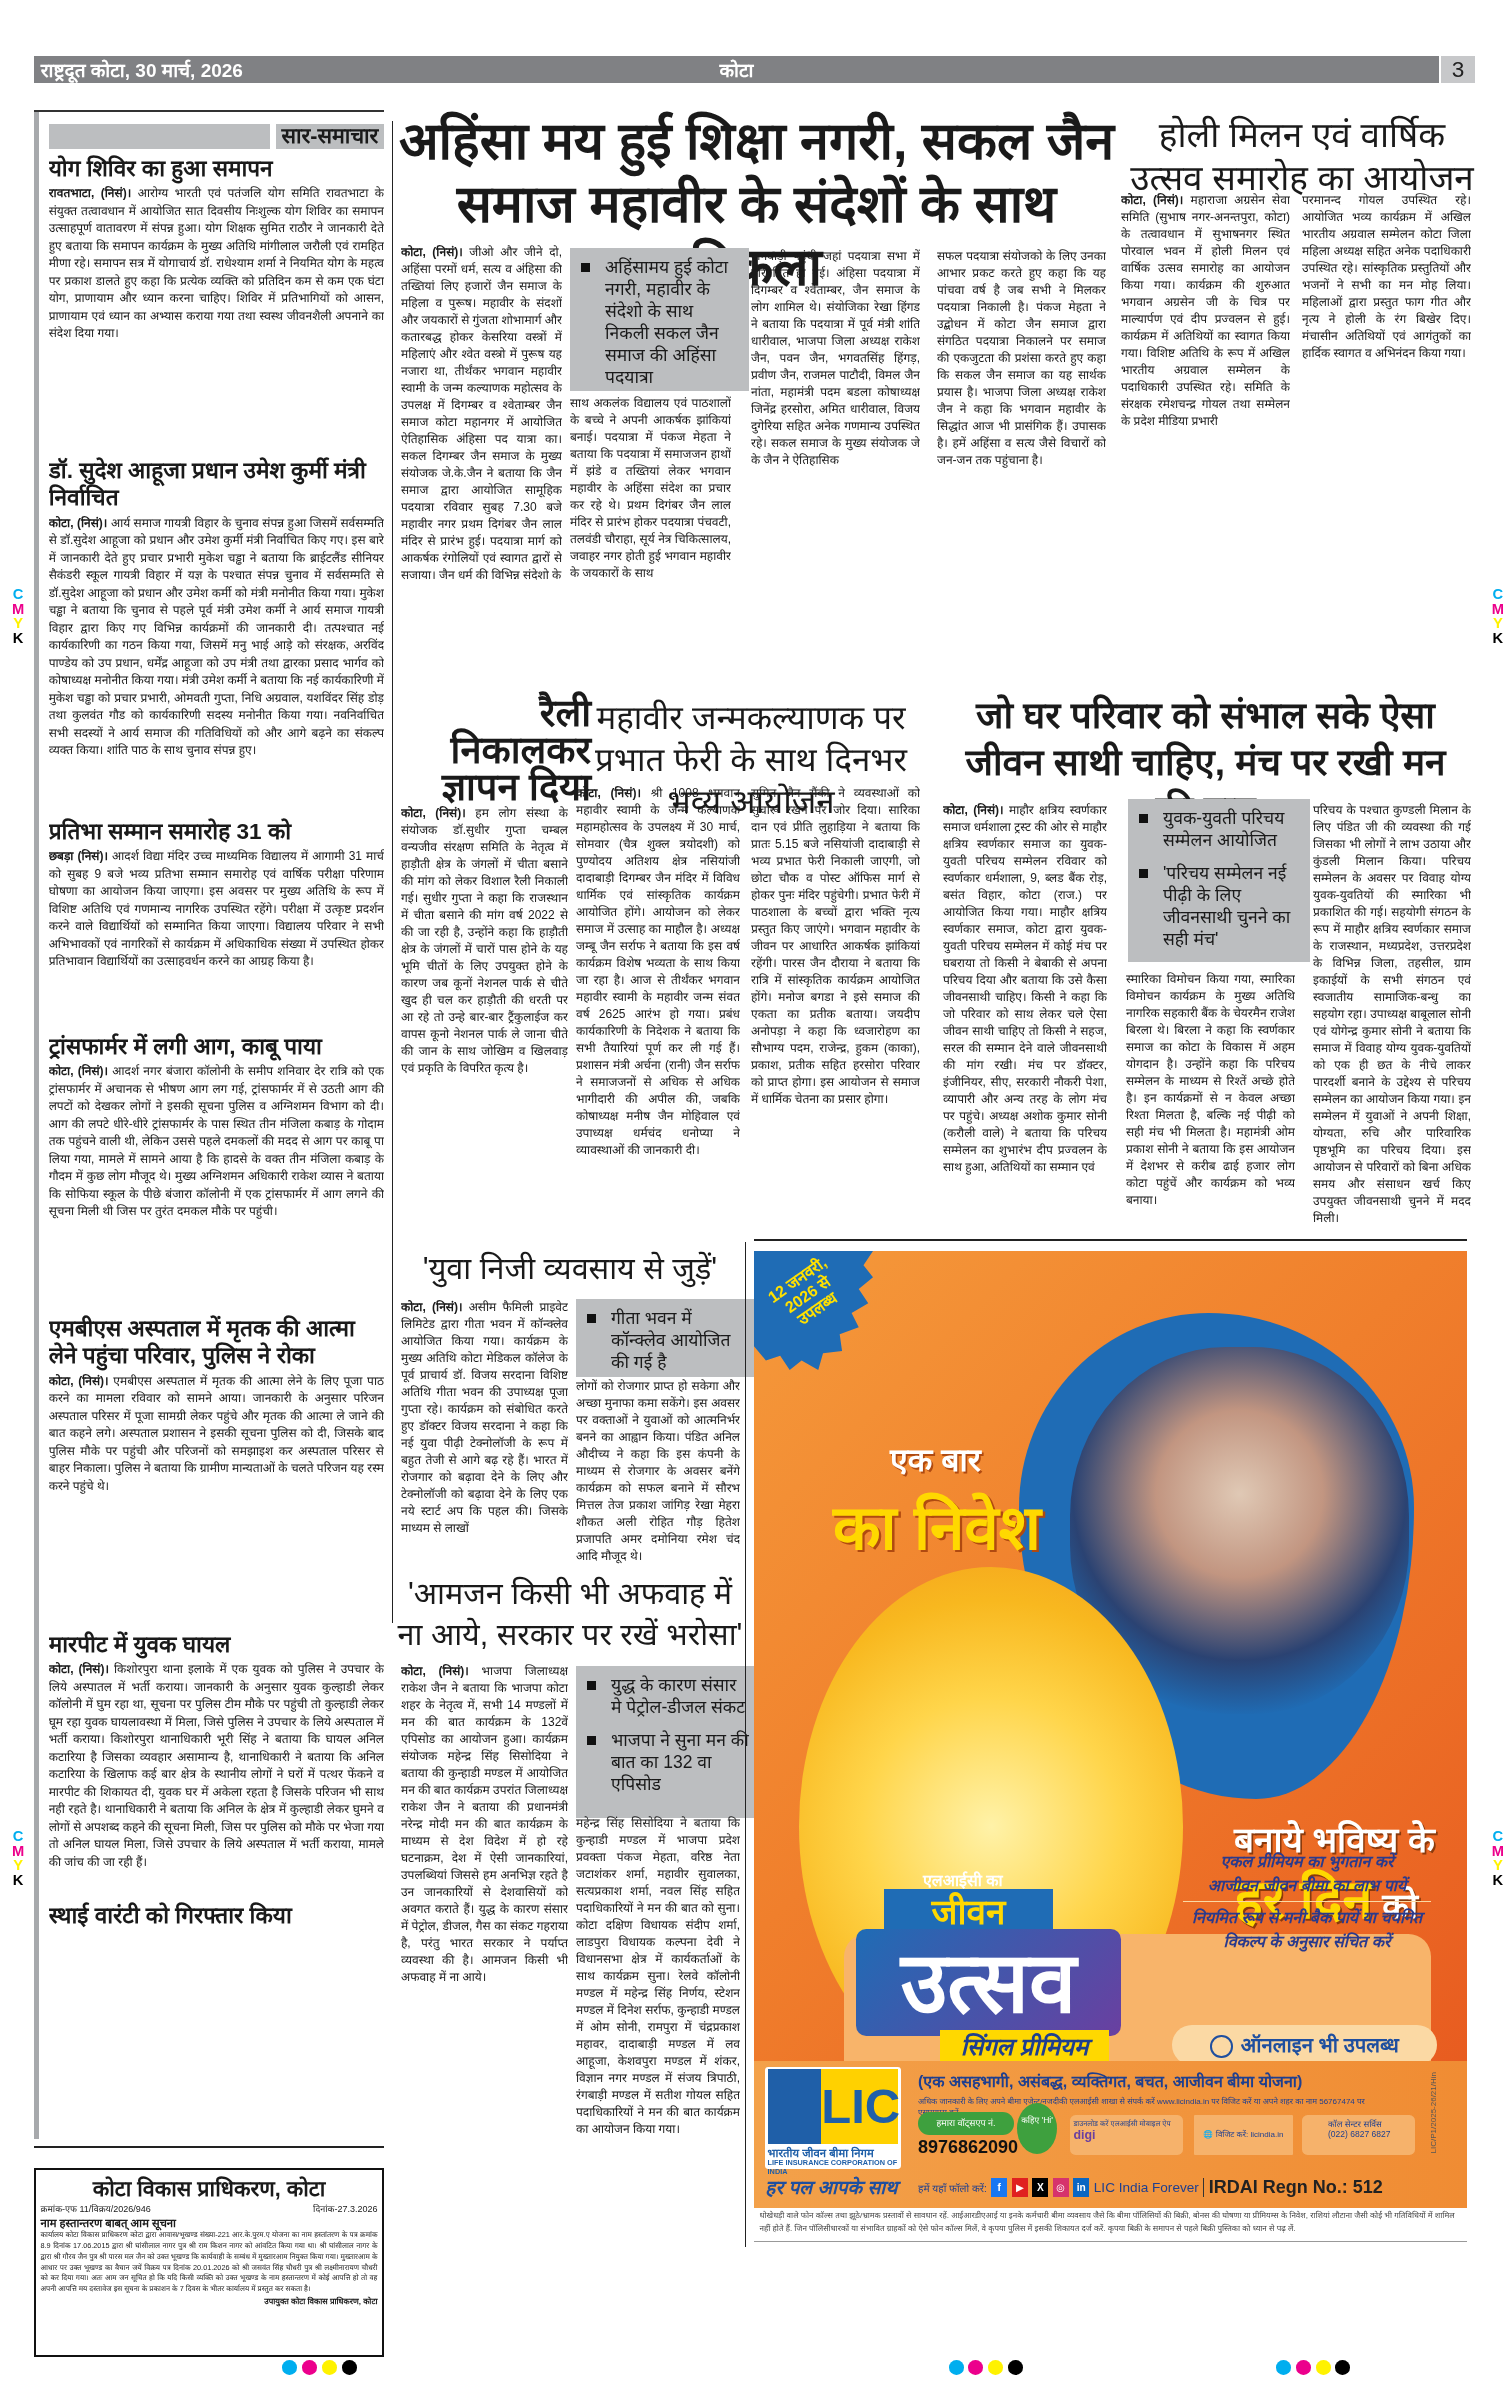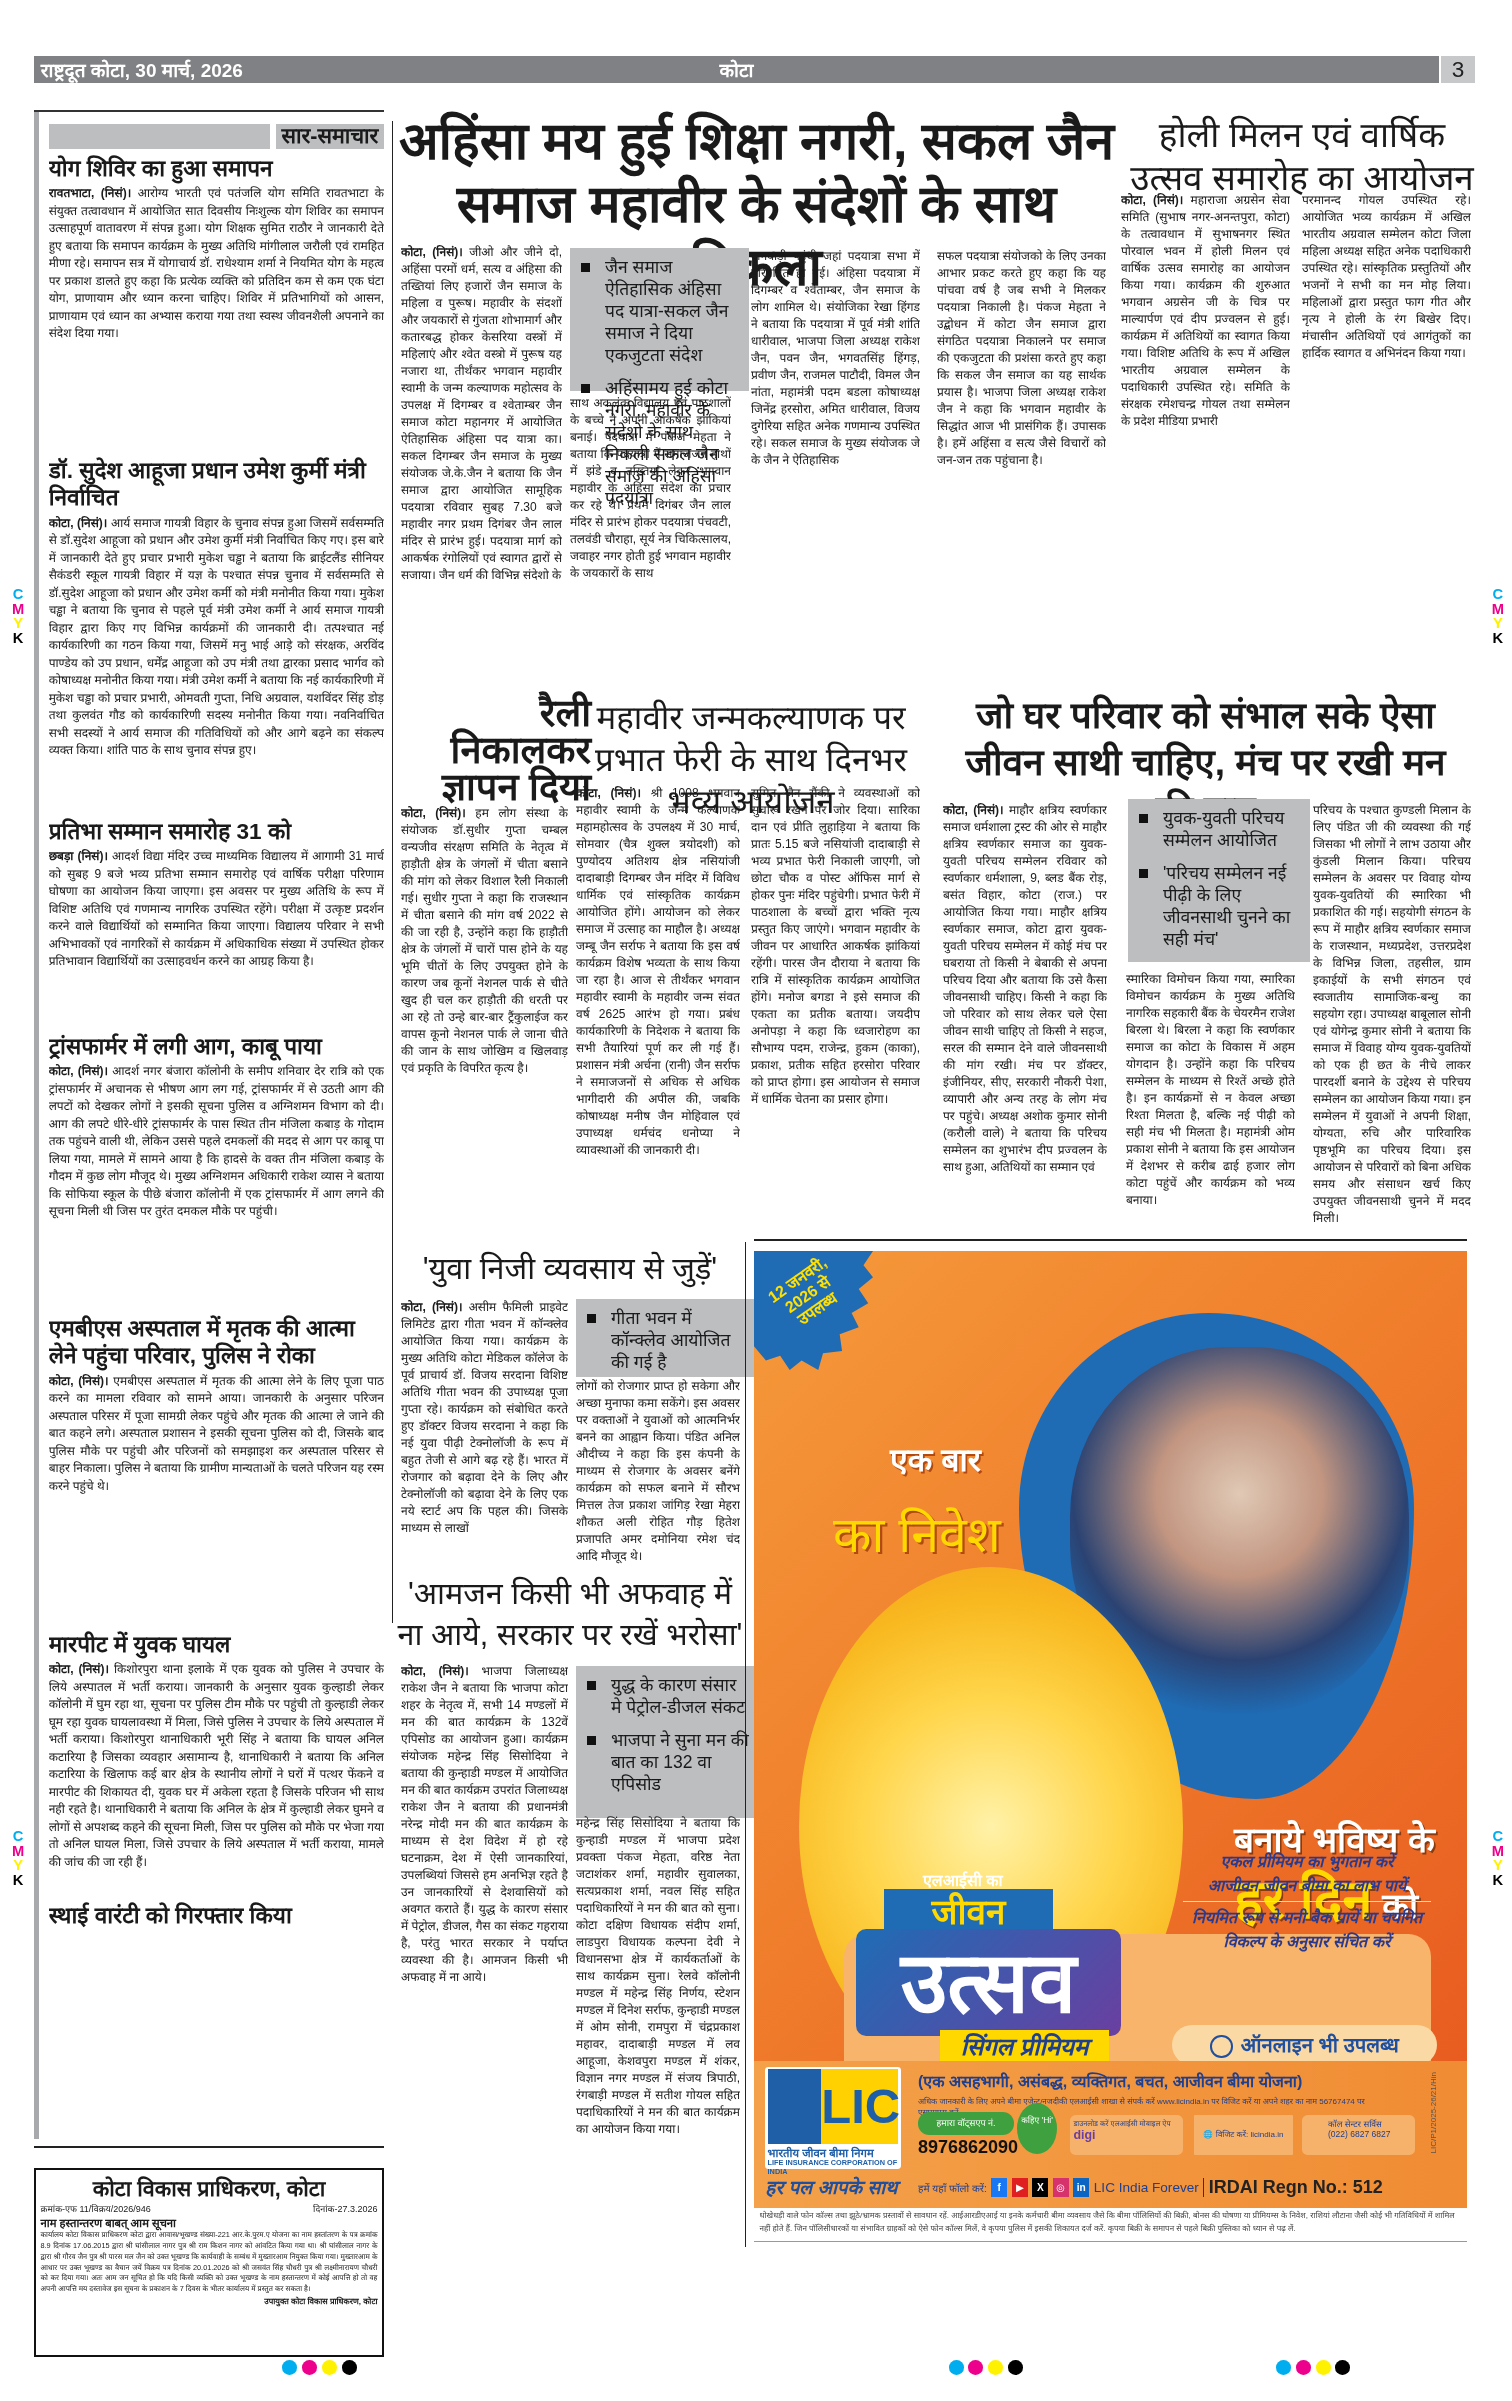--- a/index.html
+++ b/index.html
@@ -34,21 +34,21 @@
         background:linear-gradient(135deg,#f59a3b 0%,#f07f2c 45%,#e85c20 100%); }
   .ad .blue-blob { position:absolute; left:265px; top:62px; width:395px; height:486px; background:#1f6cb5; border-radius:48% 52% 40% 60%/40% 40% 60% 60%; }
   .ad .photo1 { position:absolute; left:316px; top:96px; width:339px; height:367px;
      background:radial-gradient(circle at 50% 40%,#f5d3b5 0,#d49a7b 30%,#2c3e6b 60%,#1f6cb5 80%); border-radius:46%; opacity:.9; }
   .ad .photo2 { position:absolute; left:45px; top:316px; width:384px; height:519px; border-radius:50%;
      background:radial-gradient(circle at 50% 50%,#fff2a8 0,#ffd54a 40%,#f8b81f 70%,#f39b1d 100%); }
   .ad .sun { position:absolute; left:0; top:0; width:119px; height:119px; background:#1f6cb5;
      clip-path:polygon(0 0,100% 0,92% 12%,100% 22%,88% 32%,96% 44%,82% 52%,88% 64%,72% 70%,74% 84%,58% 86%,54% 100%,40% 92%,30% 100%,22% 88%,10% 92%,0 80%); }
   .ad .sun span { position:absolute; left:11.3px; top:17px; color:#ffe000; font-weight:bold; font-size:16px; transform:rotate(-35deg); line-height:1.1; width:85px; text-align:center; }
   .ad .ekbar { position:absolute; left:136px; top:186px; color:#fff; font-size:32px; font-weight:bold; text-shadow:1.7px 1.7px 0 #b04a10; }
-  .ad .nivesh { position:absolute; left:79px; top:248px; color:#ffd800; font-size:50px; font-weight:normal; text-shadow:2.3px 2.3px 0 #b04a10; }
+  .ad .nivesh { position:absolute; left:79px; top:232px; color:#ffd800; font-size:62px; font-weight:bold; text-shadow:2.3px 2.3px 0 #b04a10; }
   .ad .tag2 { position:absolute; left:480px; top:565px; color:#fff; font-size:35px; font-weight:bold; line-height:1.35; text-shadow:1.7px 1.7px 0 #8a3a0c; }
   .ad .tag2 .yl { color:#ffd800; font-size:54px; }
   .ad .panel { position:absolute; left:90px; top:683px; width:587px; height:237px; background:#f8b46a; border-radius:22.6px; }
   .ad .logo-j { position:absolute; left:130px; top:638px; width:169px; height:45px; background:#1f6cb5; color:#ffd800; font-size:35px; font-weight:bold; text-align:center; line-height:45px; }
   .ad .logo-u { position:absolute; left:102px; top:678px; width:265px; height:107px; background:linear-gradient(135deg,#1f6cb5,#6a3fa0); border-radius:10.2px; color:#fff; font-size:85px; font-weight:bold; text-align:center; line-height:107px; }
   .ad .logo-s { position:absolute; left:186px; top:779px; width:169px; height:34px; background:#ffd800; color:#1f3f8f; font-size:24px; font-weight:bold; font-style:italic; text-align:center; line-height:34px; }
   .ad .right-col { position:absolute; left:429px; top:599px; width:248px; text-align:center; color:#2b3a8c; font-size:16px; font-weight:bold; line-height:1.5; font-style:italic; }
   .ad .online { position:absolute; left:418px; top:774px; width:265px; height:40px; background:#fbd9a4; border-radius:22.6px; color:#1f4f9f; font-size:20.3px; font-weight:bold; line-height:40px; text-align:center; }
   .lic-footer { left:754px; top:2061px; width:713px; height:147px; background:linear-gradient(90deg,#f3a14a,#f08c33); }
   .lic-logo { position:absolute; left:11.3px; top:5.6px; width:136px; height:102px; background:#fff; border-radius:3.4px; }
@@ -152,21 +152,20 @@
 
 <div class="abs rule" style="left:392px;top:121px;width:1.1px;height:1502px;"></div>
 
 <div class="abs hl" style="left:395px;top:110px;width:723px;font-size:52px;text-align:center;line-height:63px;">अहिंसा मय हुई शिक्षा नगरी, सकल जैन समाज महावीर के संदेशों के साथ निकला</div>
 
 <div class="abs txt" style="left:401px;top:244px;width:161px;height:429px;overflow:hidden;">
   <b>कोटा, (निसं)।</b> <span>जीओ और जीने दो, अहिंसा परमों धर्म, सत्य व अंहिसा की तख्तियां लिए हजारों जैन समाज के महिला व पुरूष। महावीर के संदशों और जयकारों से गुंजता शोभामार्ग और कतारबद्ध होकर केसरिया वस्त्रों में महिलाएं और श्वेत वस्त्रो में पुरूष यह नजारा था, तीर्थंकर भगवान महावीर स्वामी के जन्म कल्याणक महोत्सव के उपलक्ष में दिगम्बर व श्वेताम्बर जैन समाज कोटा महानगर में आयोजित ऐतिहासिक अंहिसा पद यात्रा का। सकल दिगम्बर जैन समाज के मुख्य संयोजक जे.के.जैन ने बताया कि जैन समाज द्वारा आयोजित सामूहिक पदयात्रा रविवार सुबह 7.30 बजे महावीर नगर प्रथम दिगंबर जैन लाल मंदिर से प्रारंभ हुई। पदयात्रा मार्ग को आकर्षक रंगोलियों एवं स्वागत द्वारों से सजाया। जैन धर्म की विभिन्न संदेशो के</span>
 </div>
 <div class="abs grey-box" style="left:570px;top:248px;width:161px;height:127px;">
   <ul>
-    <li>जैन समाज ऐतिहासिक अंहिसा पद यात्रा-सकल जैन समाज ने दिया एकजुटता संदेश</li>
     <li>अहिंसामय हुई कोटा नगरी, महावीर के संदेशो के साथ निकली सकल जैन समाज की अहिंसा पदयात्रा</li>
   </ul>
 </div>
 <div class="abs txt" style="left:570px;top:395px;width:161px;height:277px;overflow:hidden;">साथ अकलंक विद्यालय एवं पाठशालों के बच्चे ने अपनी आकर्षक झांकियां बनाई। पदयात्रा में पंकज मेहता ने बताया कि पदयात्रा में समाजजन हाथों में झंडे व तख्तियां लेकर भगवान महावीर के अहिंसा संदेश का प्रचार कर रहे थे। प्रथम दिगंबर जैन लाल मंदिर से प्रारंभ होकर पदयात्रा पंचवटी, तलवंडी चौराहा, सूर्य नेत्र चिकित्सालय, जवाहर नगर होती हुई भगवान महावीर के जयकारों के साथ</div>
 <div class="abs txt" style="left:751px;top:248px;width:169px;height:423px;overflow:hidden;">दानबाड़ी पहुंची जहां पदयात्रा सभा में परिवर्तित हो गई। अंहिसा पदयात्रा में दिगम्बर व श्वेताम्बर, जैन समाज के लोग शामिल थे। संयोजिका रेखा हिंगड ने बताया कि पदयात्रा में पूर्व मंत्री शांति धारीवाल, भाजपा जिला अध्यक्ष राकेश जैन, पवन जैन, भगवतसिंह हिंगड़, प्रवीण जैन, राजमल पाटौदी, विमल जैन नांता, महामंत्री पदम बडला कोषाध्यक्ष जिनेंद्र हरसोरा, अमित धारीवाल, विजय दुगेरिया सहित अनेक गणमान्य उपस्थित रहे। सकल समाज के मुख्य संयोजक जे के जैन ने ऐतिहासिक</div>
 <div class="abs txt" style="left:937px;top:248px;width:169px;height:423px;overflow:hidden;">सफल पदयात्रा संयोजको के लिए उनका आभार प्रकट करते हुए कहा कि यह पांचवा वर्ष है जब सभी ने मिलकर पदयात्रा निकाली है। पंकज मेहता ने उद्बोधन में कोटा जैन समाज द्वारा संगठित पदयात्रा निकालने पर समाज की एकजुटता की प्रशंसा करते हुए कहा कि सकल जैन समाज का यह सार्थक प्रयास है। भाजपा जिला अध्यक्ष राकेश जैन ने कहा कि भगवान महावीर के सिद्धांत आज भी प्रासंगिक हैं। उपासक है। हमें अहिंसा व सत्य जैसे विचारों को जन-जन तक पहुंचाना है।</div>
 
 <div class="abs" style="left:1124px;top:113px;width:356px;font-size:35px;text-align:center;line-height:43px;">होली मिलन एवं वार्षिक उत्सव समारोह का आयोजन</div>
 <div class="abs txt" style="left:1121px;top:192px;width:169px;height:480px;overflow:hidden;">
   <b>कोटा, (निसं)।</b> <span>महाराजा अग्रसेन सेवा समिति (सुभाष नगर-अनन्तपुरा, कोटा) के तत्वावधान में सुभाषनगर स्थित पोरवाल भवन में होली मिलन एवं वार्षिक उत्सव समारोह का आयोजन किया गया। कार्यक्रम की शुरुआत भगवान अग्रसेन जी के चित्र पर माल्यार्पण एवं दीप प्रज्वलन से हुई। कार्यक्रम में अतिथियों का स्वागत किया गया। विशिष्ट अतिथि के रूप में अखिल भारतीय अग्रवाल सम्मेलन के पदाधिकारी उपस्थित रहे। समिति के संरक्षक रमेशचन्द्र गोयल तथा सम्मेलन के प्रदेश मीडिया प्रभारी</span>

